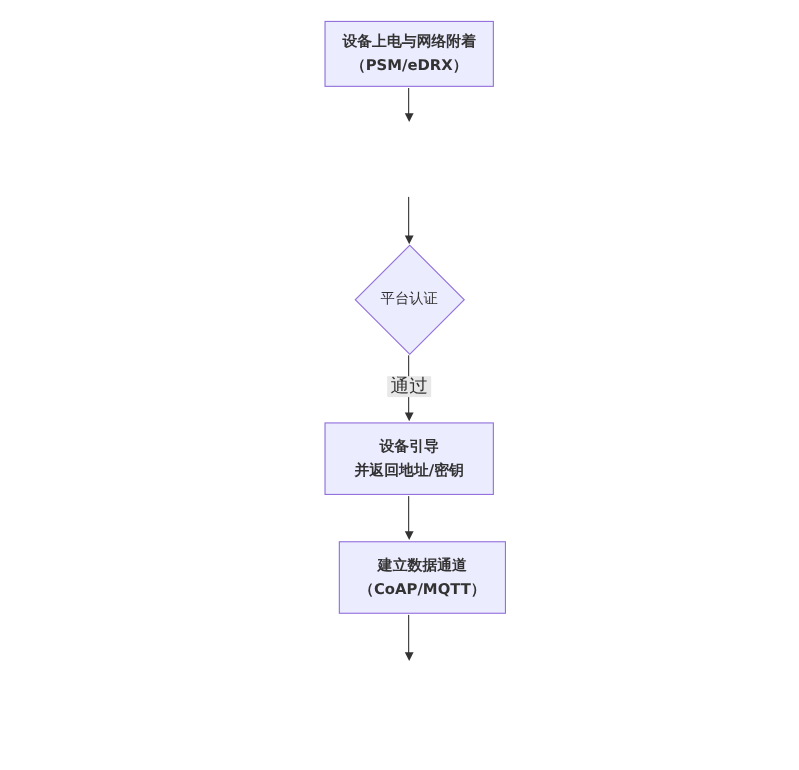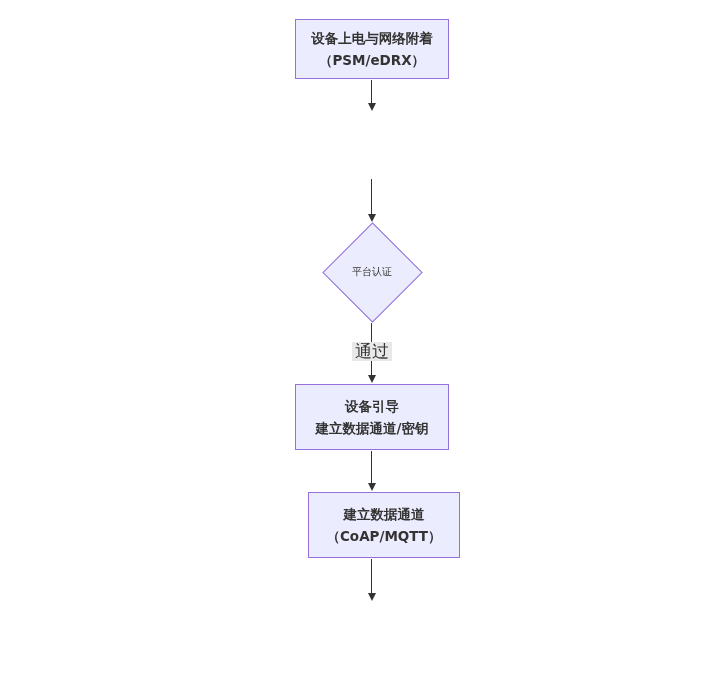--- a/index.html
+++ b/index.html
@@ -40,21 +40,21 @@
   .diamond-shape{
     position:absolute;
     background:var(--node-fill);
     border:1px solid var(--node-border);
     transform:rotate(45deg);
     box-sizing:border-box;
   }
   .diamond-label{
     position:absolute;
     color:var(--text-color);
-    font-size:10px;
+    font-size:13px;
     line-height:22px;
     text-align:center;
   }
   .edge-line{
     position:absolute;
     width:1px;
     background:var(--line-color);
   }
   .arrowhead{
     position:absolute;
@@ -93,21 +93,21 @@
 
   <div class="diamond-shape" style="left:337px;top:237px;width:71px;height:71px;"></div>
   <div class="diamond-label" style="left:322px;top:261px;width:100px;">平台认证</div>
 
   <div class="edge-line" style="left:371px;top:323px;height:53px;"></div>
   <div class="edge-label" style="left:372px;top:342px;">通过</div>
   <div class="arrowhead" style="left:368px;top:375px;"></div>
 
   <div class="node" style="left:295px;top:384px;width:154px;height:66px;">
     <div>设备引导</div>
-    <div>建立数据通道/密钥</div>
+    <div>并返回地址/密钥</div>
   </div>
 
   <div class="edge-line" style="left:371px;top:451px;height:33px;"></div>
   <div class="arrowhead" style="left:368px;top:483px;"></div>
 
   <div class="node" style="left:308px;top:492px;width:152px;height:66px;">
     <div>建立数据通道</div>
     <div>（CoAP/MQTT）</div>
   </div>
 

